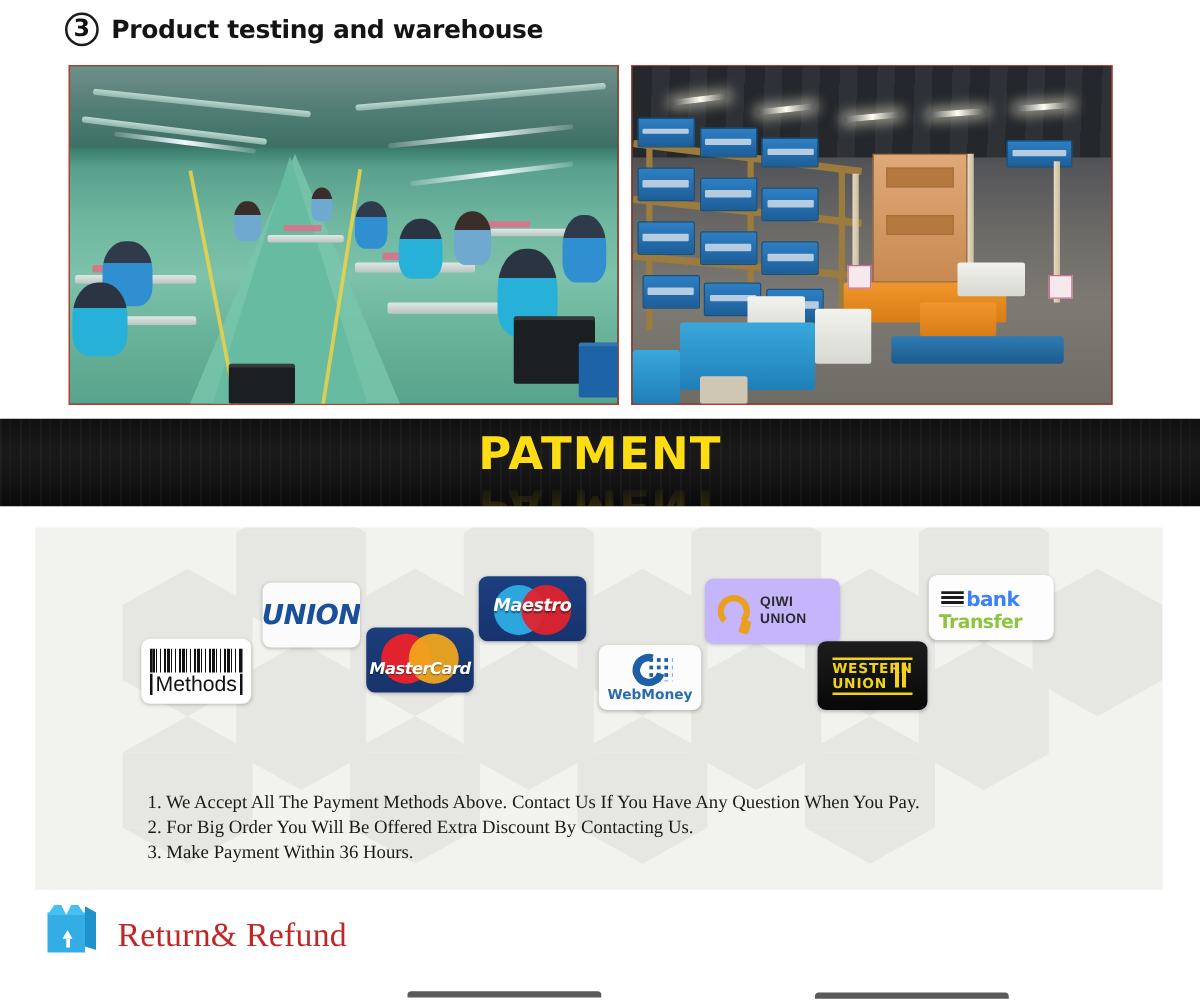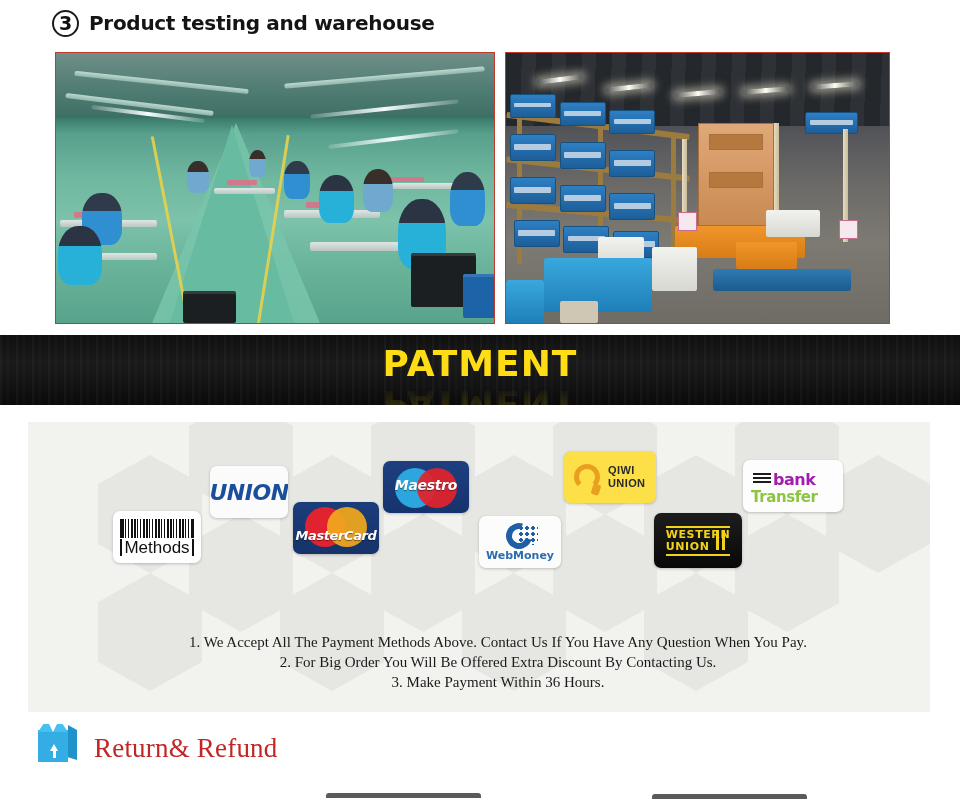--- a/index.html
+++ b/index.html
@@ -256,21 +256,21 @@
     background-image:radial-gradient(#1f5fa8 38%, transparent 40%);
     background-size:6px 6px;
   }
   .wm-name {
     position:absolute; bottom:6px; width:100%; text-align:center;
     font-family:"DejaVu Sans", sans-serif; font-weight:bold; font-size:11px;
     color:#2b6cb0;
   }
 
   
-  .qiwi { left:564px; top:451px; width:92px; height:52px; background:#fde047; }
+  .qiwi { left:564px; top:463px; width:108px; height:52px; background:#c4b5fd; }
   .qw-ring {
     position:absolute; left:10px; top:13px; width:26px; height:26px;
     border-radius:50%; border:5px solid #e9a020; border-bottom-color:transparent;
   }
   .qw-tail {
     position:absolute; left:28px; top:33px; width:8px; height:11px;
     background:#e9a020; transform:rotate(18deg); border-radius:2px;
   }
   .qw-txt {
     position:absolute; left:44px; top:13px;
@@ -295,35 +295,35 @@
 
   
   .bankt { left:743px; top:460px; width:100px; height:52px; background:#fdfdfd; }
   .bt-lines {
     position:absolute; left:10px; top:13px; width:18px; height:12px;
     background:repeating-linear-gradient(180deg,#1b1b1b 0 2px, transparent 2px 4px);
   }
   .bt-bank {
     position:absolute; left:30px; top:10px;
     font-family:"DejaVu Sans", sans-serif; font-weight:bold; font-size:16px;
-    color:#a21caf; letter-spacing:-.5px;
+    color:#3b82f6; letter-spacing:-.5px;
   }
   .bt-transfer {
     position:absolute; left:8px; top:28px;
     font-family:"DejaVu Sans", sans-serif; font-weight:bold; font-size:15px;
     color:#8cc63f; letter-spacing:-.4px;
   }
 
   
   .terms {
     position:absolute; left:118px; top:632px; width:760px;
     font-family:"Liberation Serif", serif; font-size:15px; color:#1a1a1a;
     line-height:20px;
   }
-  .terms div { white-space:nowrap;text-align:center; }
+  .terms div { white-space:nowrap; }
 
   
   .rr { position:absolute; left:36px; top:722px; display:flex; align-items:flex-end; }
   .rr-box { position:relative; width:42px; height:42px; flex:0 0 auto; }
   .rr-face {
     position:absolute; left:2px; top:8px; width:30px; height:32px;
     background:#34ade4;
   }
   .rr-top {
     position:absolute; left:2px; top:2px; width:30px; height:8px;

